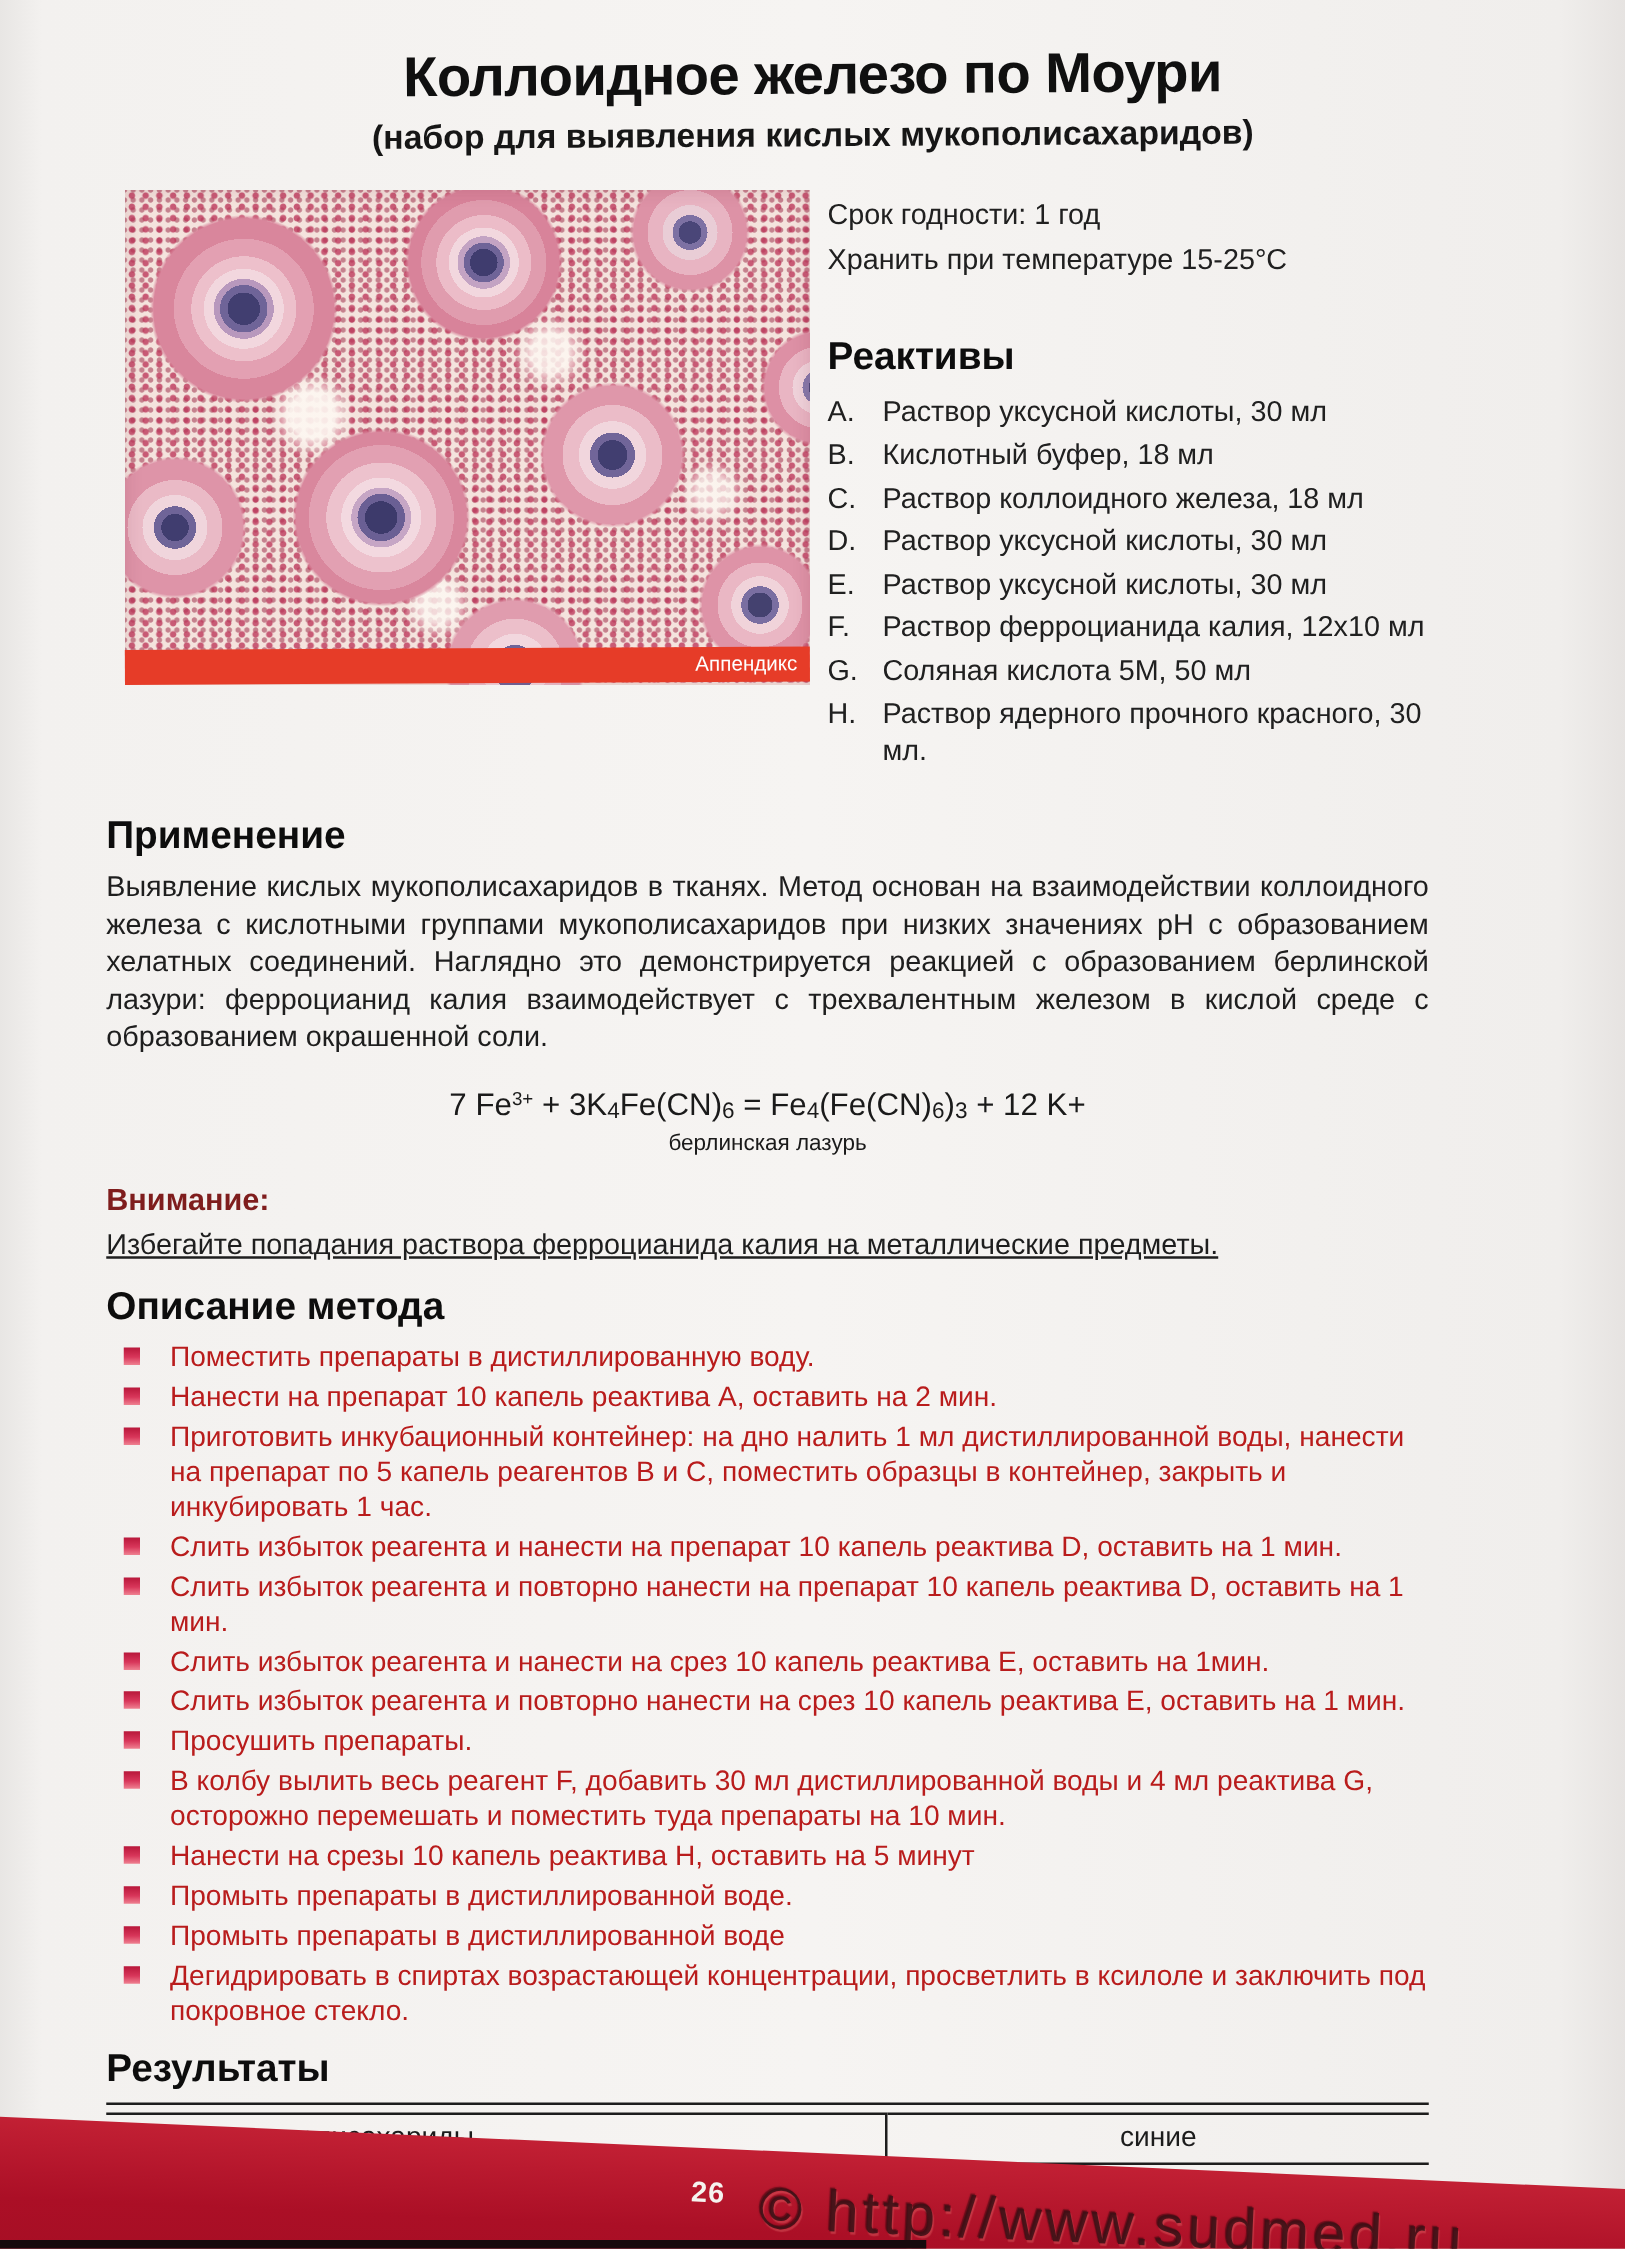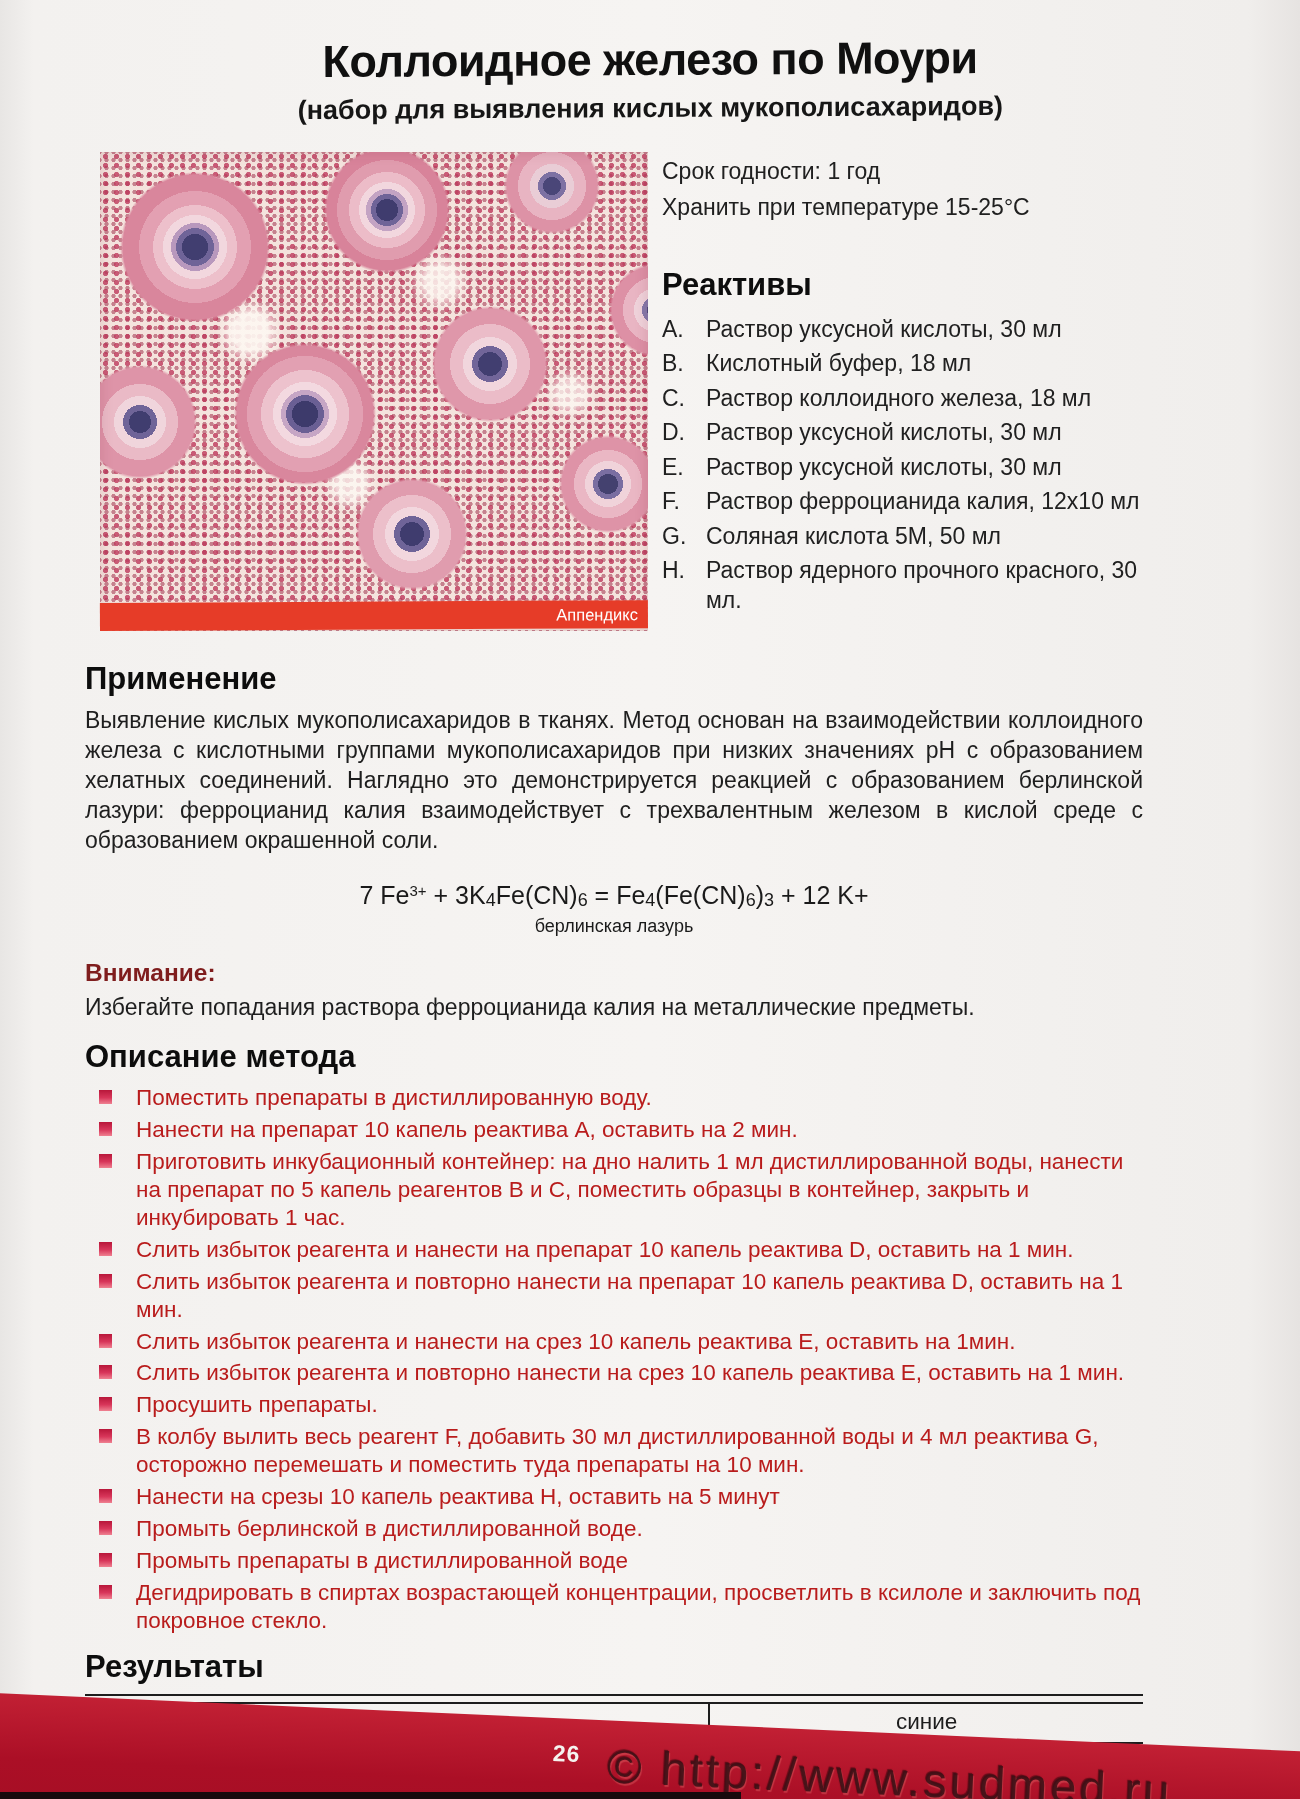--- a/index.html
+++ b/index.html
@@ -10,21 +10,21 @@
   }
   .page{position:absolute;inset:0;}
 
   
   .doc-header{padding-top:34px;text-align:center;transform:rotate(-0.35deg);}
   .doc-header h1{margin:0;font-size:45px;font-weight:700;color:#101010;letter-spacing:-0.5px;}
   .doc-header h2{margin:7px 0 0;font-size:27px;font-weight:700;color:#161616;}
 
   
   .top{display:flex;margin:28px 0 0 100px;}
-  .photo{flex:0 0 auto;width:548px;height:479px;margin:0;position:relative;}
+  .photo{flex:0 0 auto;width:548px;height:396px;margin:0;position:relative;}
   .photo-img{
     position:absolute;inset:0;background-color:#f4e3dd;
     background-image:
       radial-gradient(circle at 95px 95px,  #413e70 0 13px,#6f6498 13px 19px,#b898bd 19px 24px,#f2d7de 24px 32px,#edc0cb 32px 42px,#e3a0b2 42px 56px,#d9869c 56px 72px,rgba(217,134,156,0) 75px),
       radial-gradient(circle at 287px 58px, #3f3c6e 0 11px,#6f6498 11px 16px,#c3a3c3 16px 21px,#f2d7de 21px 28px,#ecbcc8 28px 38px,#e09cae 38px 50px,#d8839a 50px 60px,rgba(216,131,154,0) 63px),
       radial-gradient(circle at 452px 34px, #4a4678 0 9px, #7d71a3 9px 14px,#e9cdd6 14px 22px,#e8b4c2 22px 34px,#dd92a6 34px 45px,rgba(221,146,166,0) 48px),
       radial-gradient(circle at 40px 270px, #403d6f 0 11px,#6f6498 11px 17px,#f0d5dc 17px 26px,#eabac6 26px 38px,#de94a8 38px 54px,rgba(222,148,168,0) 57px),
       radial-gradient(circle at 205px 262px,#3d3a6b 0 13px,#6a5f94 13px 19px,#c6a6c5 19px 24px,#f3d9e0 24px 32px,#edc2cd 32px 44px,#e2a0b2 44px 58px,#d9879d 58px 68px,rgba(217,135,157,0) 71px),
       radial-gradient(circle at 390px 212px,#413e70 0 12px,#716599 12px 18px,#f1d6dd 18px 27px,#ebbcc8 27px 40px,#df97aa 40px 55px,rgba(223,151,170,0) 58px),
       radial-gradient(circle at 312px 382px,#3f3c6e 0 12px,#6f6498 12px 18px,#f2d7de 18px 27px,#ecbfca 27px 39px,#e09cae 39px 53px,rgba(224,156,174,0) 56px),
@@ -55,21 +55,21 @@
   .r-text{flex:1;}
 
   
   .main{margin:30px 0 0 85px;width:1058px;}
   .app-text{font-size:23px;line-height:1.3;text-align:justify;margin:9px 0 0;color:#1e1e1e;}
   .formula{text-align:center;margin-top:26px;font-size:25px;color:#1a1a1a;}
   .formula-eq .sup{font-size:60%;vertical-align:8px;}
   .formula-eq .sub{font-size:72%;vertical-align:-2px;}
   .formula-label{font-size:18px;margin-top:5px;}
   .warning-heading{color:#7f1d1d;font-size:24.5px;font-weight:700;margin:22px 0 0;}
-  .warning-text{font-size:23px;margin:7px 0 0;color:#1e1e1e;}
+  .warning-text{font-size:23px;margin:7px 0 0;color:#1e1e1e;text-decoration:underline;}
   .method-heading{margin-top:18px;}
   .method-steps{list-style:none;margin:9px 0 0;padding:0;}
   .step{display:flex;margin:4px 0;}
   .bullet{flex:0 0 13px;width:13px;height:14px;margin:6px 24px 0 14px;
     background:linear-gradient(180deg,#b8173a 0%,#d8365a 55%,#ef8191 100%);}
   .step-text{font-size:22.5px;line-height:1.24;color:#b91c1c;}
   .results-heading{margin-top:15px;}
   .results-wrap{margin-top:9px;border-top:2px solid #1d1d1d;padding-top:6px;}
   .results-table{width:100%;border-collapse:collapse;border-top:2.5px solid #1d1d1d;}
   .results-table td{font-size:22.5px;padding:5px 8px 7px;border-bottom:2.5px solid #1d1d1d;color:#1c1c1c;}
@@ -195,21 +195,21 @@
         <li class="step">
           <span class="bullet"></span>
           <span class="step-text">В колбу вылить весь реагент F, добавить 30 мл дистиллированной воды и 4 мл реактива G, осторожно перемешать и поместить туда препараты на 10 мин.</span>
         </li>
         <li class="step">
           <span class="bullet"></span>
           <span class="step-text">Нанести на срезы 10 капель реактива H, оставить на 5 минут</span>
         </li>
         <li class="step">
           <span class="bullet"></span>
-          <span class="step-text">Промыть берлинской в дистиллированной воде.</span>
+          <span class="step-text">Промыть препараты в дистиллированной воде.</span>
         </li>
         <li class="step">
           <span class="bullet"></span>
           <span class="step-text">Промыть препараты в дистиллированной воде</span>
         </li>
         <li class="step">
           <span class="bullet"></span>
           <span class="step-text">Дегидрировать в спиртах возрастающей концентрации, просветлить в ксилоле и заключить под покровное стекло.</span>
         </li>
       </ul>

